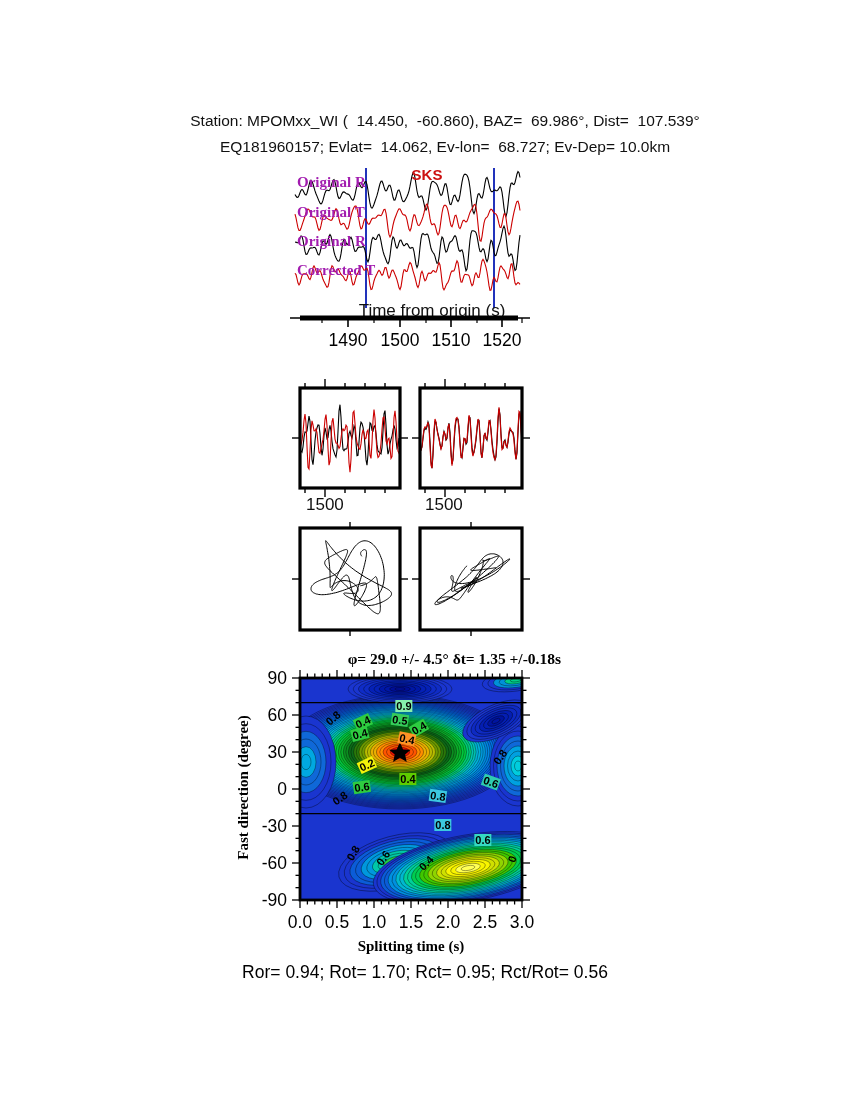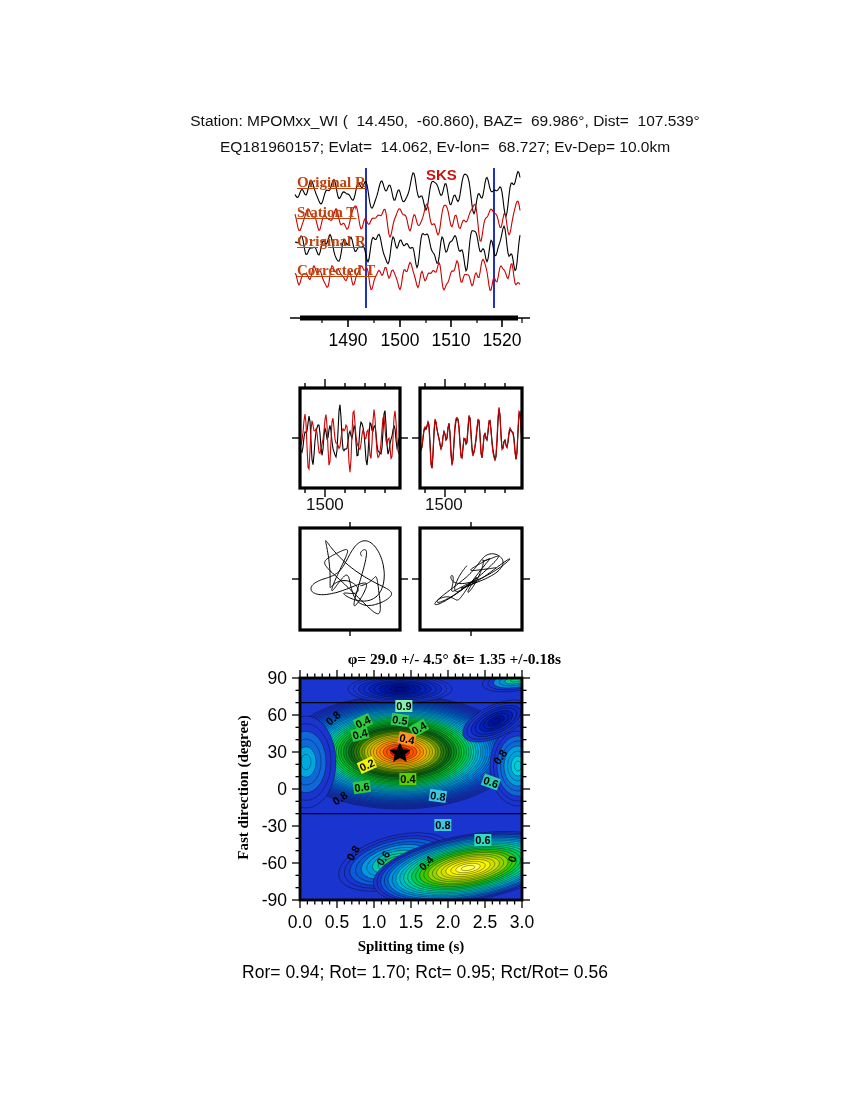--- a/index.html
+++ b/index.html
@@ -1,20 +1,20 @@
 <!DOCTYPE html>
 <html><head>
 <meta charset="utf-8">
 <style>
   html,body{margin:0;padding:0;background:#ffffff;}
   #page{position:relative;width:850px;height:1100px;background:#ffffff;overflow:hidden;
         font-family:"Liberation Sans",sans-serif;color:#000;}
   .hdr{position:absolute;left:0;width:850px;text-align:center;white-space:pre;
        font:15.5px "Liberation Sans",sans-serif;color:#111;padding-left:20px;}
-  .tracelabel{position:absolute;font:bold 15px "Liberation Serif",serif;color:#c2410c;white-space:nowrap;text-decoration:underline;}
+  .tracelabel{position:absolute;font:bold 15px "Liberation Serif",serif;color:#a21caf;white-space:nowrap;}
   .skslabel{position:absolute;font:bold 15px "Liberation Sans",sans-serif;color:#cc1111;}
   .axislabel-sans{position:absolute;font:17px "Liberation Sans",sans-serif;color:#111;text-align:center;}
   .ticklabel{position:absolute;font:17px "Liberation Sans",sans-serif;color:#111;white-space:nowrap;}
   .maptitle{position:absolute;font:bold 15.5px "Liberation Serif",serif;text-align:right;white-space:pre;}
   .mapylabel{position:absolute;font:bold 15px "Liberation Serif",serif;text-align:center;
              transform:rotate(-90deg);transform-origin:center;}
   .mapxlabel{position:absolute;font:bold 15px "Liberation Serif",serif;text-align:center;}
   .footer{position:absolute;left:0;width:850px;text-align:center;white-space:pre;
           font:17.5px "Liberation Sans",sans-serif;color:#000000;}
   .clabelbox{position:absolute;left:300px;top:678px;width:222px;height:222px;pointer-events:none;}
@@ -32,25 +32,26 @@
 
   <svg id="waveSvg" style="left:290px;top:160px" width="235" height="155">
       <line x1="76" y1="8" x2="76" y2="148" stroke="#2233bb" stroke-width="2"></line>
       <line x1="204" y1="8" x2="204" y2="148" stroke="#2233bb" stroke-width="2"></line>
       <path d="M5,34.4L6,36.2L7,37.4L8,37.3L9,35.5L10,32.7L11,30.3L12,29.4L13,30.3L14,32.4L15,34.4L16,35.0L17,33.2L18,29.5L19,25.1L20,21.6L21,20.2L22,21.2L23,24.0L24,27.5L25,30.9L26,33.7L27,36.1L28,38.6L29,41.0L30,43.1L31,43.9L32,42.9L33,40.2L34,36.4L35,32.9L36,30.7L37,30.1L38,30.5L39,30.6L40,29.5L41,26.7L42,23.1L43,20.3L44,19.6L45,22.0L46,26.7L47,32.1L48,36.5L49,38.6L50,38.1L51,36.0L52,33.6L53,32.1L54,31.9L55,32.5L56,33.4L57,33.9L58,34.1L59,34.7L60,36.0L61,37.9L62,39.7L63,40.2L64,38.6L65,34.8L66,29.9L67,25.5L68,23.0L69,23.0L70,24.9L71,26.9L72,27.7L73,26.5L74,24.0L75,21.8L76,21.7L77,24.7L78,30.4L79,37.4L80,43.5L81,47.3L82,48.2L83,46.8L84,44.2L85,41.3L86,38.4L87,35.4L88,31.7L89,27.5L90,23.7L91,21.3L92,21.2L93,23.5L94,26.9L95,29.9L96,31.0L97,29.9L98,27.3L99,25.2L100,25.2L101,27.9L102,32.5L103,37.3L104,40.1L105,39.9L106,37.0L107,33.2L108,30.3L109,29.9L110,32.1L111,35.8L112,39.4L113,41.5L114,41.6L115,40.4L116,38.4L117,36.4L118,34.0L119,30.8L120,26.2L121,20.8L122,15.8L123,12.9L124,13.5L125,17.7L126,24.3L127,31.0L128,35.6L129,37.4L130,36.8L131,35.8L132,36.2L133,39.1L134,43.6L135,48.0L136,50.0L137,48.3L138,43.0L139,35.8L140,28.9L141,24.0L142,21.6L143,21.3L144,21.9L145,22.6L146,23.4L147,24.7L148,27.1L149,30.5L150,33.8L151,35.5L152,34.7L153,31.3L154,27.0L155,23.9L156,23.9L157,27.7L158,34.0L159,40.3L160,44.3L161,44.6L162,41.9L163,38.1L164,35.4L165,35.2L166,37.4L167,40.2L168,41.5L169,39.7L170,34.9L171,28.4L172,22.1L173,17.4L174,14.9L175,14.1L176,14.4L177,15.3L178,17.4L179,21.4L180,28.0L181,36.6L182,45.2L183,51.5L184,53.6L185,50.9L186,45.1L187,38.7L188,34.4L189,33.5L190,35.2L191,37.6L192,38.0L193,35.1L194,29.5L195,23.2L196,18.6L197,17.5L198,19.8L199,24.3L200,28.6L201,31.2L202,31.8L203,31.1L204,30.2L205,30.1L206,30.6L207,30.7L208,29.9L209,28.2L210,26.9L211,27.8L212,32.1L213,39.4L214,47.9L215,54.4L216,56.3L217,52.6L218,44.6L219,35.2L220,27.6L221,23.5L222,23.0L223,24.2L224,24.5L225,22.5L226,18.4L227,14.0L228,11.5L229,12.7L230,17.5" fill="none" stroke="#000000" stroke-width="1.1"></path>
       <path d="M5,54.1L6,57.8L7,63.0L8,67.9L9,70.5L10,70.4L11,68.3L12,65.2L13,62.1L14,59.2L15,56.1L16,53.0L17,50.3L18,49.0L19,49.6L20,51.9L21,54.6L22,56.5L23,57.0L24,56.8L25,57.4L26,59.9L27,63.9L28,68.0L29,70.3L30,69.4L31,65.7L32,61.0L33,57.1L34,55.3L35,55.6L36,56.9L37,58.1L38,58.9L39,59.4L40,60.0L41,60.3L42,59.8L43,57.6L44,54.1L45,50.5L46,48.7L47,49.8L48,53.8L49,58.9L50,63.0L51,64.7L52,64.3L53,63.4L54,63.5L55,65.2L56,67.6L57,69.2L58,68.5L59,65.3L60,60.7L61,56.0L62,52.2L63,49.4L64,47.3L65,46.0L66,46.1L67,48.5L68,53.5L69,60.0L70,65.8L71,68.8L72,68.1L73,64.7L74,60.8L75,58.8L76,59.3L77,61.7L78,63.9L79,64.4L80,62.9L81,60.6L82,58.7L83,58.0L84,58.2L85,58.3L86,57.6L87,56.3L88,55.2L89,55.0L90,55.5L91,55.6L92,54.3L93,51.8L94,49.4L95,49.3L96,53.0L97,60.1L98,68.4L99,74.7L100,77.0L101,75.0L102,70.3L103,65.1L104,61.0L105,58.0L106,55.5L107,52.9L108,50.4L109,48.8L110,48.9L111,50.7L112,53.0L113,54.5L114,54.9L115,55.1L116,56.4L117,59.8L118,64.8L119,69.3L120,70.9L121,68.5L122,63.3L123,57.8L124,54.7L125,55.2L126,58.6L127,62.6L128,65.2L129,65.6L130,64.2L131,62.0L132,59.6L133,56.7L134,52.9L135,48.6L136,45.1L137,44.1L138,46.7L139,52.2L140,58.4L141,63.0L142,64.7L143,64.2L144,63.7L145,65.1L146,68.7L147,72.8L148,74.9L149,73.2L150,67.6L151,60.1L152,53.0L153,48.1L154,45.7L155,45.1L156,45.7L157,47.4L158,50.8L159,55.8L160,61.5L161,65.7L162,66.7L163,63.9L164,59.3L165,55.6L166,55.2L167,58.4L168,63.5L169,67.5L170,68.6L171,66.5L172,63.1L173,60.7L174,60.2L175,61.2L176,62.0L177,61.2L178,58.6L179,55.3L180,52.4L181,50.4L182,48.8L183,46.9L184,44.9L185,44.3L186,47.1L187,54.2L188,64.4L189,74.4L190,80.7L191,81.2L192,76.6L193,69.5L194,63.1L195,59.4L196,57.9L197,57.2L198,55.5L199,52.9L200,50.3L201,49.1L202,49.7L203,51.4L204,52.9L205,53.6L206,54.1L207,55.8L208,59.3L209,63.9L210,67.4L211,67.6L212,64.0L213,58.3L214,53.9L215,53.7L216,58.2L217,65.5L218,71.9L219,74.8L220,73.1L221,68.2L222,62.2L223,56.8L224,52.2L225,48.1L226,44.1L227,41.4L228,41.2L229,44.5L230,50.5" fill="none" stroke="#cc0000" stroke-width="1.1"></path>
       <path d="M5,82.2L6,82.0L7,82.8L8,82.7L9,81.0L10,78.1L11,75.9L12,76.4L13,80.1L14,85.9L15,91.4L16,94.4L17,94.3L18,92.2L19,89.7L20,88.2L21,87.9L22,88.0L23,87.7L24,87.3L25,87.4L26,89.0L27,91.8L28,94.4L29,95.0L30,92.6L31,88.1L32,83.6L33,81.0L34,81.2L35,83.0L36,84.3L37,83.2L38,80.0L39,76.3L40,74.6L41,76.2L42,80.8L43,86.6L44,91.8L45,95.4L46,97.8L47,99.7L48,101.1L49,101.2L50,98.9L51,93.9L52,87.4L53,81.8L54,79.2L55,79.9L56,82.5L57,84.5L58,84.1L59,81.3L60,78.3L61,77.2L62,79.4L63,83.9L64,88.6L65,91.3L66,91.2L67,89.5L68,87.7L69,87.0L70,87.1L71,87.3L72,86.9L73,86.5L74,87.3L75,90.4L76,95.4L77,100.0L78,101.8L79,99.0L80,92.4L81,84.9L82,79.4L83,77.4L84,78.2L85,79.5L86,79.4L87,77.4L88,75.0L89,74.3L90,76.5L91,81.2L92,86.6L93,91.2L94,94.5L95,97.1L96,99.8L97,102.5L98,103.7L99,101.6L100,95.7L101,87.6L102,80.4L103,77.0L104,78.2L105,82.5L106,86.7L107,88.1L108,86.2L109,82.7L110,80.2L111,80.1L112,82.2L113,84.7L114,85.8L115,85.1L116,83.8L117,83.6L118,84.8L119,86.9L120,88.2L121,88.1L122,87.3L123,87.9L124,91.5L125,97.9L126,104.4L127,107.5L128,105.0L129,97.3L130,87.3L131,78.9L132,74.3L133,73.5L134,74.4L135,74.9L136,74.4L137,73.9L138,75.0L139,78.6L140,83.6L141,88.3L142,91.1L143,92.5L144,93.8L145,96.4L146,100.3L147,103.3L148,102.9L149,97.7L150,89.3L151,81.2L152,77.0L153,78.2L154,83.4L155,89.1L156,92.1L157,91.3L158,87.9L159,84.3L160,82.2L161,81.5L162,80.8L163,79.1L164,76.8L165,75.6L166,77.0L167,81.3L168,86.6L169,90.5L170,91.4L171,90.3L172,90.0L173,92.9L174,99.2L175,106.5L176,110.7L177,109.0L178,101.2L179,90.1L180,80.0L181,73.4L182,70.8L183,70.7L184,71.0L185,71.4L186,72.7L187,76.1L188,81.6L189,87.4L190,91.3L191,91.8L192,90.0L193,88.6L194,89.8L195,94.2L196,99.3L197,101.6L198,99.1L199,92.2L200,84.6L201,80.3L202,81.2L203,86.2L204,92.2L205,95.7L206,95.3L207,92.1L208,88.1L209,84.8L210,81.8L211,78.1L212,73.1L213,68.3L214,66.1L215,68.9L216,76.3L217,85.6L218,93.1L219,96.2L220,95.4L221,93.8L222,94.8L223,99.6L224,106.1L225,110.5L226,109.5L227,102.6L228,92.2L229,82.2L230,75.2" fill="none" stroke="#000000" stroke-width="1.1"></path>
       <path d="M5,113.2L6,114.6L7,118.6L8,123.0L9,124.9L10,123.2L11,119.3L12,115.7L13,113.9L14,113.7L15,113.8L16,113.9L17,114.5L18,116.3L19,118.6L20,119.5L21,117.2L22,112.4L23,107.7L24,105.9L25,107.6L26,110.9L27,113.0L28,112.6L29,111.1L30,110.7L31,112.6L32,116.0L33,119.3L34,121.6L35,123.4L36,125.5L37,127.2L38,126.6L39,122.4L40,115.4L41,108.9L42,105.7L43,106.7L44,109.8L45,111.8L46,111.5L47,109.8L48,109.0L49,110.1L50,112.5L51,114.4L52,115.4L53,116.3L54,117.9L55,120.0L56,120.7L57,118.7L58,114.6L59,111.3L60,111.7L61,116.0L62,121.6L63,125.0L64,124.4L65,121.0L66,117.2L67,114.5L68,112.7L69,110.5L70,107.8L71,106.0L72,106.3L73,108.3L74,110.2L75,110.1L76,108.6L77,108.2L78,111.3L79,118.0L80,125.3L81,129.6L82,129.2L83,125.4L84,121.0L85,117.9L86,115.8L87,113.8L88,111.6L89,110.4L90,111.3L91,113.7L92,115.3L93,114.2L94,110.6L95,107.5L96,107.5L97,111.2L98,115.8L99,118.0L100,116.5L101,112.9L102,110.2L103,110.1L104,112.1L105,114.6L106,117.0L107,119.8L108,123.7L109,127.8L110,129.5L111,126.8L112,120.4L113,113.6L114,109.8L115,109.8L116,111.5L117,111.5L118,108.7L119,104.8L120,102.5L121,103.5L122,106.9L123,110.8L124,114.1L125,117.5L126,121.7L127,125.8L128,127.5L129,124.9L130,119.0L131,113.3L132,111.4L133,113.9L134,118.3L135,120.8L136,119.8L137,116.6L138,113.8L139,113.0L140,113.4L141,113.2L142,111.9L143,110.7L144,110.8L145,112.0L146,112.1L147,109.6L148,105.3L149,102.7L150,104.9L151,112.3L152,121.4L153,128.0L154,129.8L155,128.0L156,125.4L157,123.6L158,122.2L159,119.6L160,115.9L161,112.4L162,110.9L163,111.1L164,110.8L165,108.1L166,103.7L167,100.8L168,102.6L169,109.2L170,117.1L171,122.1L172,122.2L173,119.0L174,115.7L175,114.3L176,114.5L177,114.7L178,114.8L179,115.7L180,118.8L181,123.1L182,125.7L183,124.4L184,119.6L185,114.6L186,112.8L187,114.7L188,117.5L189,117.4L190,112.9L191,106.2L192,101.0L193,99.4L194,101.0L195,103.9L196,107.4L197,112.0L198,118.5L199,125.7L200,130.4L201,130.1L202,125.3L203,119.8L204,117.4L205,118.9L206,121.6L207,121.8L208,117.8L209,111.8L210,107.2L211,105.9L212,107.2L213,108.8L214,109.9L215,111.4L216,114.2L217,117.5L218,118.6L219,115.5L220,109.4L221,104.1L222,103.8L223,109.3L224,117.2L225,123.0L226,124.7L227,123.5L228,122.5L229,123.1L230,124.3" fill="none" stroke="#cc0000" stroke-width="1.1"></path>
     </svg>
   <div class="tracelabel" style="left:297px;top:174px">Original R</div>
-  <div class="tracelabel" style="left:297px;top:204px">Station T</div>
+  <div class="tracelabel" style="left:297px;top:204px">Original T</div>
   <div class="tracelabel" style="left:297px;top:233px">Original R</div>
   <div class="tracelabel" style="left:297px;top:262px">Corrected T</div>
-  <div class="skslabel" style="left:426px;top:166px;width:44px;">SKS</div>
-
+  <div class="skslabel" style="left:405px;top:166px;width:44px;text-align:center">SKS</div>
+
+  <div class="axislabel-sans" style="left:332px;top:301px;width:200px">Time from origin (s)</div>
   <svg id="timeAxisSvg" style="left:280px;top:300px" width="265" height="55">
       <line x1="10" y1="18" x2="250" y2="18" stroke="#000" stroke-width="1.5"></line>
       <line x1="20" y1="18" x2="238" y2="18" stroke="#000" stroke-width="5"></line>
       <line x1="68" y1="18" x2="68" y2="27" stroke="#000" stroke-width="1.6"></line>
       <line x1="120" y1="18" x2="120" y2="27" stroke="#000" stroke-width="1.6"></line>
       <line x1="171" y1="18" x2="171" y2="27" stroke="#000" stroke-width="1.6"></line>
       <line x1="222" y1="18" x2="222" y2="27" stroke="#000" stroke-width="1.6"></line>
       <line x1="42" y1="18" x2="42" y2="23" stroke="#000" stroke-width="1.2"></line>
       <line x1="94" y1="18" x2="94" y2="23" stroke="#000" stroke-width="1.2"></line>
       <line x1="146" y1="18" x2="146" y2="23" stroke="#000" stroke-width="1.2"></line>

